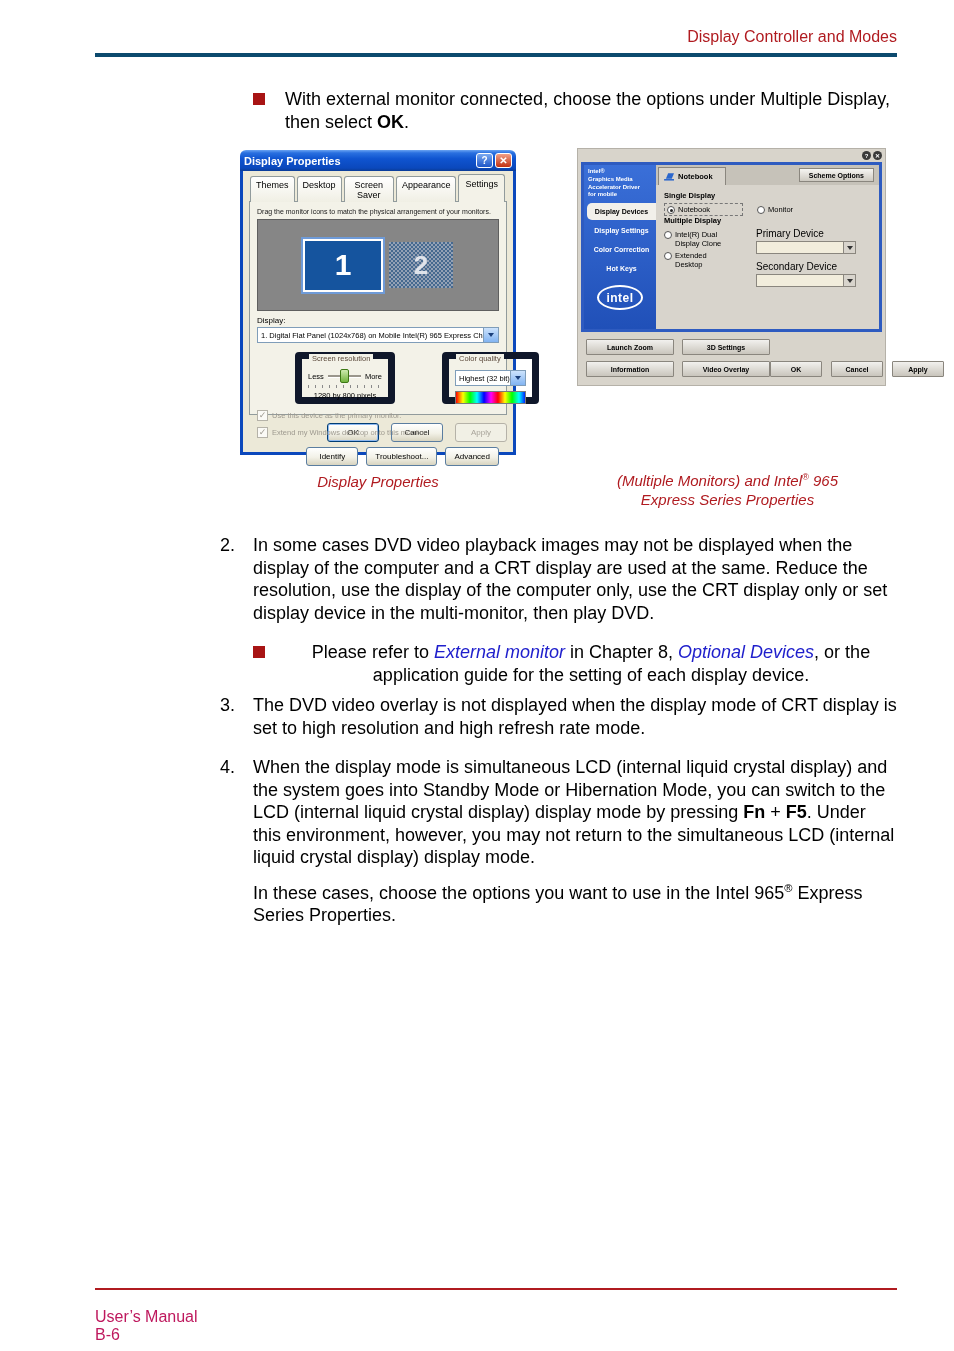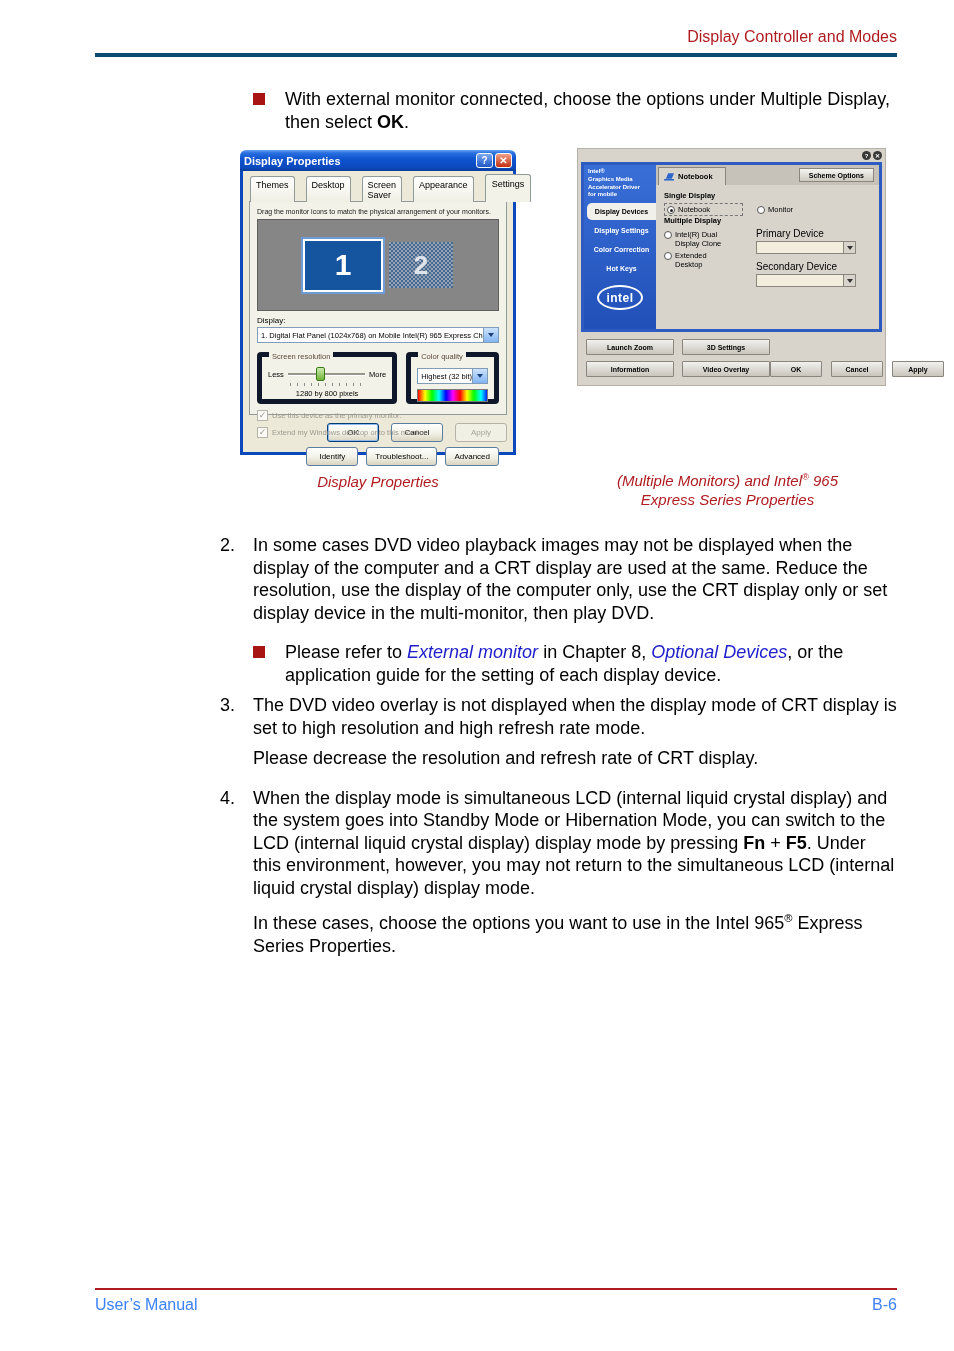--- a/index.html
+++ b/index.html
@@ -10,23 +10,23 @@
   }
   
   .header {
     position:absolute; top:0; left:95px; width:802px;
     padding-top:28px; padding-bottom:7px;
     border-bottom:4px solid #0c4a6e;
     text-align:right; font-size:16px; color:#b01b20;
   }
   .footer {
     position:absolute; top:1288px; left:95px; width:802px;
-    border-top:2px solid #b01b20; padding-top:6px;
+    border-top:2px solid #b01b20; padding-top:18px;
     display:flex; justify-content:space-between;
-    font-size:16px; color:#3b82f6;
+    font-size:16px; color:#be185d;flex-direction:column;
   }
   
   .intro { position:absolute; top:88px; left:253px; width:640px; display:flex; }
   .sq-bullet { flex:0 0 12px; width:12px; height:12px; background:#a81414; margin-top:5px; margin-right:20px; }
   .body-text { font-size:18px; line-height:22.5px; }
   .intro .body-text { width:612px; }
   
   .figures { position:absolute; top:148px; left:0; width:954px; height:372px; }
   .caption { position:absolute; color:#b01b20; font-style:italic; font-size:15px; line-height:19px; text-align:center; }
   .cap-left { left:240px; top:324px; width:276px; }
@@ -40,40 +40,40 @@
     display:flex; align-items:center; color:#fff; font-weight:bold; font-size:11px;
   }
   .xp-title { flex:1; }
   .tb-btn { width:17px; height:15px; border:1px solid #fff; border-radius:3px; margin-left:2px;
     display:grid; place-items:center; color:#fff; font-size:10px; font-weight:bold; line-height:1; }
   .tb-help { background:linear-gradient(180deg,#7aa9f0,#1e56c8); }
   .tb-close { background:linear-gradient(180deg,#f0a088,#c23010); }
   .xp-body { height:284px; background:#ece9d8; border:3px solid #0b48bc; border-top:none; padding:5px 6px 0 6px; }
   .xp-tabs { display:flex; position:relative; z-index:2; padding-left:1px; }
   .xp-tab { font-size:9px; padding:3px 5px 2px; background:linear-gradient(180deg,#ffffff,#f0efe4);
-    border:1px solid #919b9c; border-bottom:none; border-radius:3px 3px 0 0; margin-right:11px; }
+    border:1px solid #919b9c; border-bottom:none; border-radius:3px 3px 0 0; margin-right:2px;text-align:center; }
   .xp-tab.active { background:#f3f2e8; padding:4px 6px 3px; margin-top:-2px; }
   .xp-page { position:relative; z-index:1; border:1px solid #919b9c; background:#f3f2e8; margin-top:-1px; height:214px; padding:6px 7px; }
   .xp-hint { font-size:7px; color:#1a1a1a; }
   .xp-monitors { height:92px; margin-top:4px; background:#868686; border:1px solid #5f5f5f;
     display:flex; align-items:center; justify-content:center; gap:6px; }
   .mon1 { width:80px; height:53px; background:#15549e; border:2px solid #ffffff; box-shadow:0 0 0 2px #6f9bd8;
     display:grid; place-items:center; color:#fff; font-size:30px; font-weight:bold; }
   .mon2 { width:64px; height:46px;
     background:repeating-conic-gradient(#46698f 0% 25%, #93a1b5 0% 50%) 0 0 / 4px 4px;
     display:grid; place-items:center; color:#dfe3ea; font-size:26px; font-weight:bold; }
   .xp-display-label { font-size:8px; margin-top:5px; }
   .xp-select { height:16px; background:#fff; border:1px solid #7f9db9; margin-top:2px;
     display:flex; align-items:center; font-size:7.5px; }
   .xp-select .val { flex:1; padding-left:3px; white-space:nowrap; overflow:hidden; }
   .xp-select .arrow-box { width:15px; align-self:stretch; border-left:1px solid #7f9db9;
     background:linear-gradient(180deg,#cde3fc,#82b4f2); display:grid; place-items:center; }
   .arr-down { width:0; height:0; border-left:3px solid transparent; border-right:3px solid transparent; border-top:4px solid #1a3f7a; }
   .xp-groups { display:flex; gap:9px; margin-top:9px; }
-  .xp-group { border:5px solid #0f172a; border-radius:4px; position:relative; padding:9px 6px 5px; height:52px; }
+  .xp-group { border:7px solid #0f172a; border-radius:4px; position:relative; padding:9px 6px 5px; height:52px;margin-left:38px; }
   .xp-group-label { position:absolute; top:-5px; left:7px; background:#f3f2e8; padding:0 3px; font-size:7.5px; color:#5c4a3c; }
   .g-res { width:146px; }
   .g-color { flex:1; }
   .res-row { display:flex; align-items:center; font-size:7.5px; }
   .slider { flex:1; position:relative; height:16px; margin:0 4px; }
   .slider .track { position:absolute; left:0; right:0; top:7px; height:2px; background:#9a968c; box-shadow:0 1px 0 #fff; }
   .slider .thumb { position:absolute; left:36%; top:1px; width:9px; height:14px;
     background:linear-gradient(180deg,#cdebae,#71b33c); border:1px solid #3c7814; border-radius:2px; }
   .ticks { margin:1px auto 0; width:74px; height:3px;
     background:repeating-linear-gradient(90deg,#8a8a8a 0 1px,transparent 1px 7px); }
@@ -128,21 +128,21 @@
   .gray-btn { height:16px; display:grid; place-items:center; font-size:7px; font-weight:bold;
     background:linear-gradient(180deg,#f2f1ee,#c9c5bc); border:1px solid #8a867e; border-radius:1px; }
   .ib-right { margin-left:auto; display:flex; gap:9px; }
   .ib-right .gray-btn { width:52px; }
   
   .items { position:absolute; top:534px; left:220px; width:680px; }
   .item { display:flex; margin-bottom:9px; }
   .item-num { flex:0 0 33px; font-size:18px; line-height:22.5px; }
   .item-body { width:645px; }
   .item-body p { margin-bottom:8px; }
-  .sub-bullet { display:flex; margin:0 0 8px 33px; }
+  .sub-bullet { display:flex; margin:0 0 8px 33px;text-align:center; }
   .sub-bullet .body-text { width:612px; }
   .lnk { color:#2020cc; font-style:italic; text-decoration:none; }
   b { font-weight:bold; }
 </style>
 </head>
 <body>
 
 <div class="page">
 
   <div class="header">
@@ -337,21 +337,20 @@
 
     <div class="sub-bullet">
       <span class="sq-bullet"></span>
       <span class="body-text"><span>Please refer to </span><a class="lnk" href="#">External monitor</a><span> in Chapter 8, </span><a class="lnk" href="#">Optional Devices</a><span>, or the application guide for the setting of each display device.</span></span>
     </div>
 
     <div class="item">
       <span class="item-num">3.</span>
       <div class="item-body">
         <p class="body-text">The DVD video overlay is not displayed when the display mode of CRT display is set to high resolution and high refresh rate mode.</p>
-        <p class="body-text">Please decrease the resolution and refresh rate of CRT display.</p>
       </div>
     </div>
 
     <div class="item">
       <span class="item-num">4.</span>
       <div class="item-body">
         <p class="body-text"><span>When the display mode is simultaneous LCD (internal liquid crystal display) and the system goes into Standby Mode or Hibernation Mode, you can switch to the LCD (internal liquid crystal display) display mode by pressing </span><b>Fn</b><span> + </span><b>F5</b><span>. Under this environment, however, you may not return to the simultaneous LCD (internal liquid crystal display) display mode.</span></p>
         <p class="body-text"><span>In these cases, choose the options you want to use in the Intel 965</span><span class="sup">®</span><span> Express Series Properties.</span></p>
       </div>
     </div>

